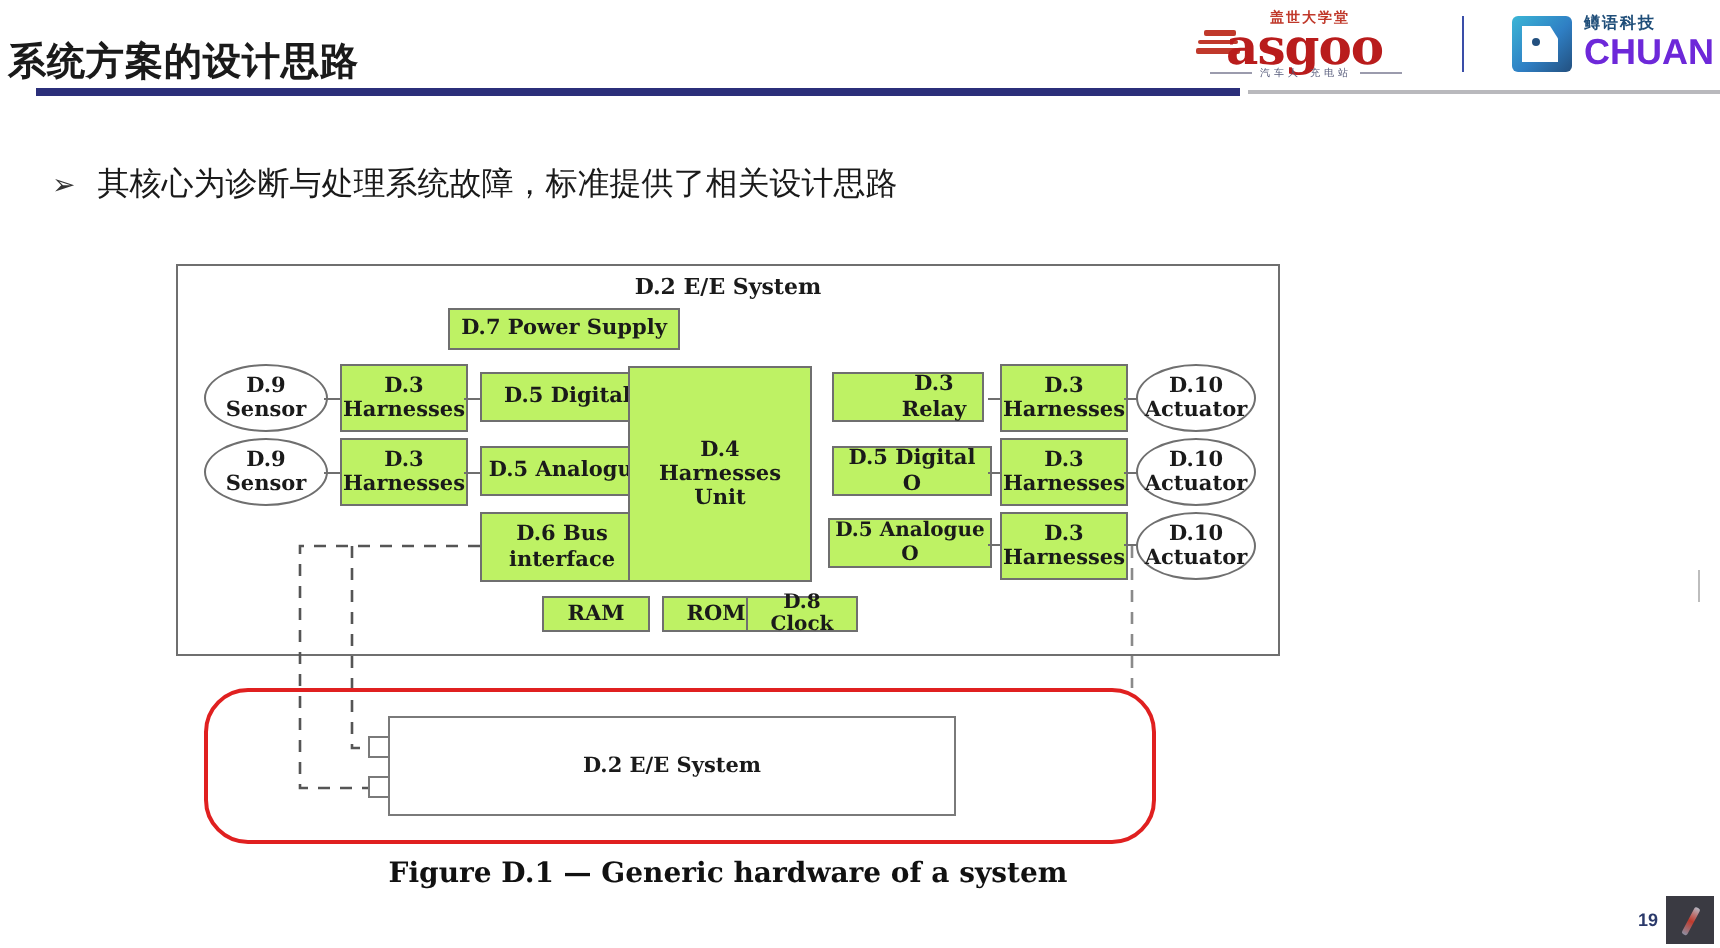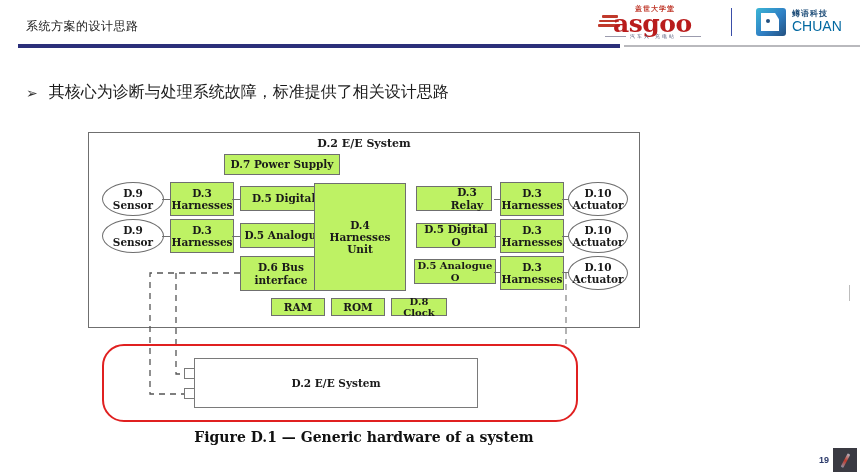--- a/index.html
+++ b/index.html
@@ -11,24 +11,24 @@
   }
   #slide {
     position: relative;
     width: 860px; height: 474px;
     background: #ffffff;
   }
 
   
   #header-title {
     position: absolute;
-    left: 26px; top: 18px;
-    font-family: "DejaVu Sans", sans-serif;
-    font-weight: normal;
-    font-size: 12px;
+    left: 4px; top: 18px;
+    font-family: "DejaVu Sans", sans-serif;
+    font-weight: bold;
+    font-size: 19px;
     color: #1a1a1a;
     letter-spacing: 0.5px;
     white-space: nowrap;
   }
   #title-rule-blue {
     position: absolute;
     left: 18px; top: 44px;
     width: 602px; height: 4px;
     background: #2b2f7a;
   }
@@ -117,21 +117,21 @@
     background: #23507f; z-index: 2;
   }
   #chuan-text { display: flex; flex-direction: column; line-height: 1.05; }
   #chuan-cn {
     font-family: "DejaVu Sans", sans-serif;
     font-size: 8px; font-weight: bold; color: #1f4e79;
     letter-spacing: 1px; white-space: nowrap;
   }
   #chuan-en {
     font-family: "Liberation Sans", sans-serif;
-    font-size: 14px; font-weight: normal; color: #0369a1;
+    font-size: 18px; font-weight: bold; color: #6d28d9;
     letter-spacing: 0px;
   }
 
   
   #bullet-row {
     position: absolute;
     left: 26px; top: 82px;
     display: flex; align-items: center; gap: 11px;
   }
   #bullet-marker {
@@ -360,21 +360,21 @@
       <span>interface</span>
     </div>
 
     <div class="node" style="left:226px; top:51px; width:92px; height:108px; flex-direction:column;">
       <span>D.4</span>
       <span>Harnesses Unit</span>
     </div>
 
     <div class="node" style="left:183px; top:166px; width:54px; height:18px;">RAM</div>
     <div class="node" style="left:243px; top:166px; width:54px; height:18px;">ROM</div>
-    <div class="node small" style="left:303px; top:166px; width:56px; height:18px;">D.8 Clock</div>
+    <div class="node small" style="left:285px; top:166px; width:56px; height:18px;">D.8 Clock</div>
 
     <div class="node" style="left:328px; top:54px; width:76px; height:25px;padding-left:28px;">D.3 Relay</div>
     <div class="connector" style="left:406px; top:67px; width:8px;"></div>
     <div class="node" style="left:412px; top:50px; width:64px; height:34px; flex-direction:column;">
       <span>D.3</span>
       <span>Harnesses</span>
     </div>
     <div class="connector" style="left:474px; top:67px; width:8px;"></div>
     <div class="ellipse" style="left:480px; top:50px; width:60px; height:34px;">
       <span>D.10</span>

